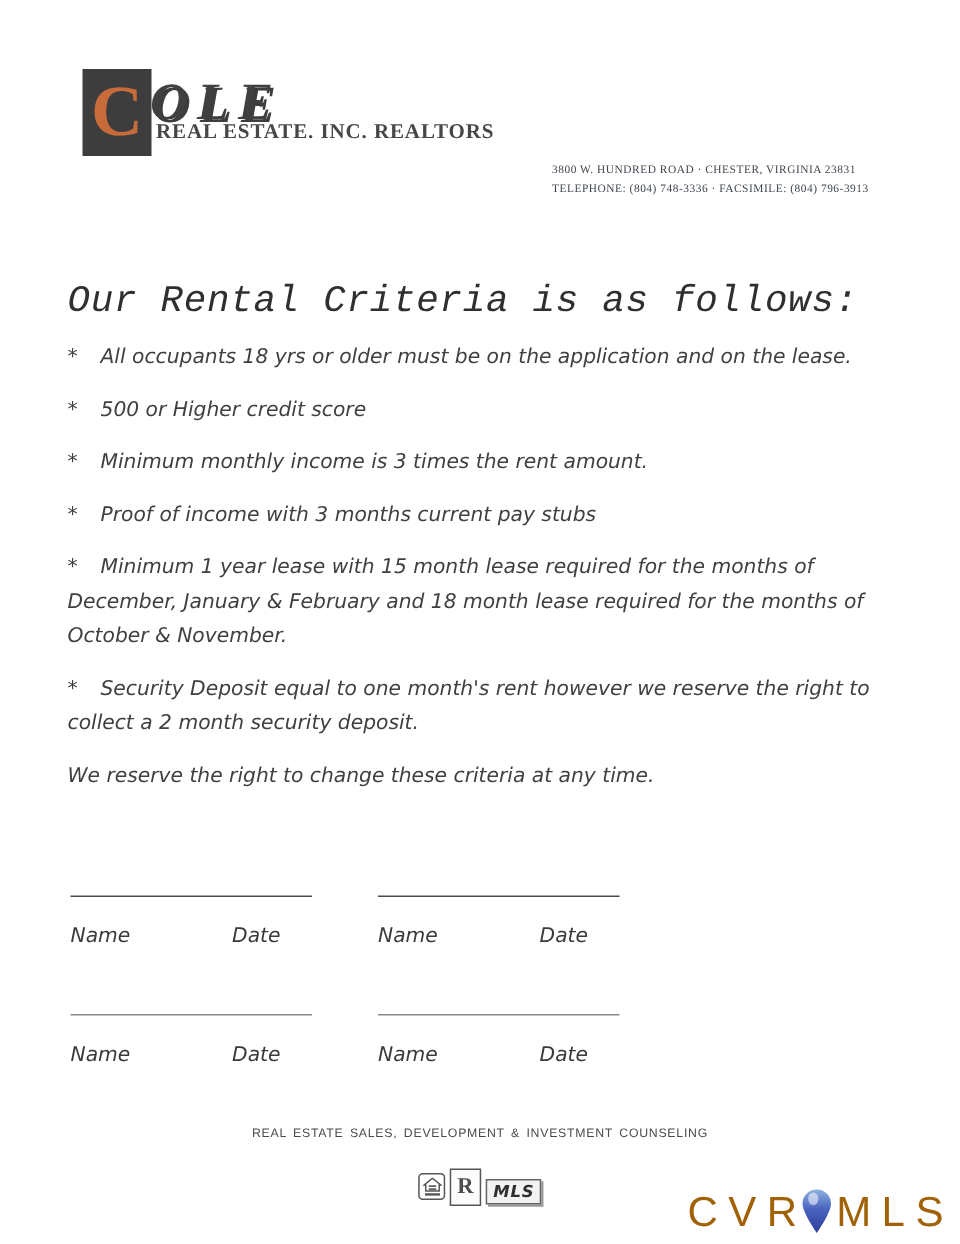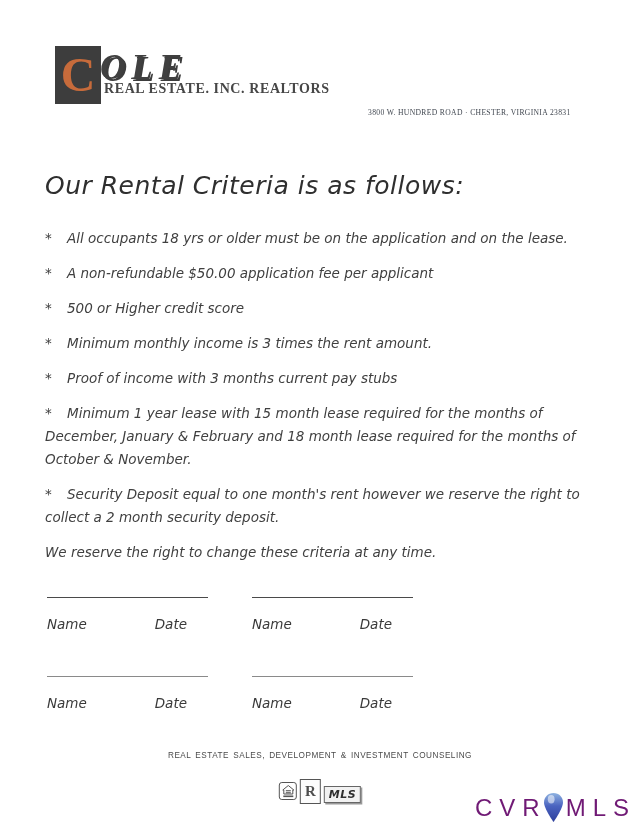--- a/index.html
+++ b/index.html
@@ -57,27 +57,28 @@
     font-size: 7.6px;
     letter-spacing: 0.35px;
     line-height: 12.5px;
     color: #414750;
     white-space: nowrap;
   }
 
   
   .heading {
     position: absolute;
-    left: 45px; top: 171px;
+    left: 45px; top: 186px;
     font-size: 25px;
     font-style: italic;
     font-weight: normal;
     letter-spacing: 0.5px;
     color: #2f2f2f;
     white-space: nowrap;
+    font-family: Liberation Mono, monospace;
   }
   .criteria {
     position: absolute;
     left: 45px; top: 227px;
     width: 566px;
     font-size: 13.5px;
     font-style: italic;
     line-height: 23px;
     color: #404040;
   }
@@ -161,48 +162,48 @@
     line-height: 14px;
   }
 
   
   .cvr-logo {
     position: absolute;
     right: 4px; top: 792px;
     display: flex;
     align-items: center;
     font-family: "Liberation Sans", sans-serif;
-    font-size: 24px;
+    font-size: 28px;
     letter-spacing: 7px;
-    color: #701a75;
+    color: #a16207;
   }
   .cvr-pin { margin: 0 2px 0 -4px; }
 </style>
 </head>
 <body>
 
 <div class="page">
 
   <div>
     <div class="logo-box">
       <span class="logo-c">C</span>
     </div>
     <span class="logo-ole">OLE</span>
     <div class="logo-sub">REAL ESTATE. INC. REALTORS</div>
   </div>
 
   <div class="contact">
     <div>3800 W. HUNDRED ROAD · CHESTER, VIRGINIA 23831</div>
+    <div>TELEPHONE: (804) 748-3336 · FACSIMILE: (804) 796-3913</div>
   </div>
 
   <h1 class="heading">Our Rental Criteria is as follows:</h1>
 
   <div class="criteria">
     <p><span class="bullet">*</span><span>All occupants 18 yrs or older must be on the application and on the lease.</span></p>
-    <p><span class="bullet">*</span><span>A non-refundable $50.00 application fee per applicant</span></p>
     <p><span class="bullet">*</span><span>500 or Higher credit score</span></p>
     <p><span class="bullet">*</span><span>Minimum monthly income is 3 times the rent amount.</span></p>
     <p><span class="bullet">*</span><span>Proof of income with 3 months current pay stubs</span></p>
     <p><span class="bullet">*</span><span>Minimum 1 year lease with 15 month lease required for the months of December, January &amp; February and 18 month lease required for the months of October &amp; November.</span></p>
     <p><span class="bullet">*</span><span>Security Deposit equal to one month's rent however we reserve the right to collect a 2 month security deposit.</span></p>
     <p>We reserve the right to change these criteria at any time.</p>
   </div>
 
   <div class="signatures">
     <div class="sig-block">

